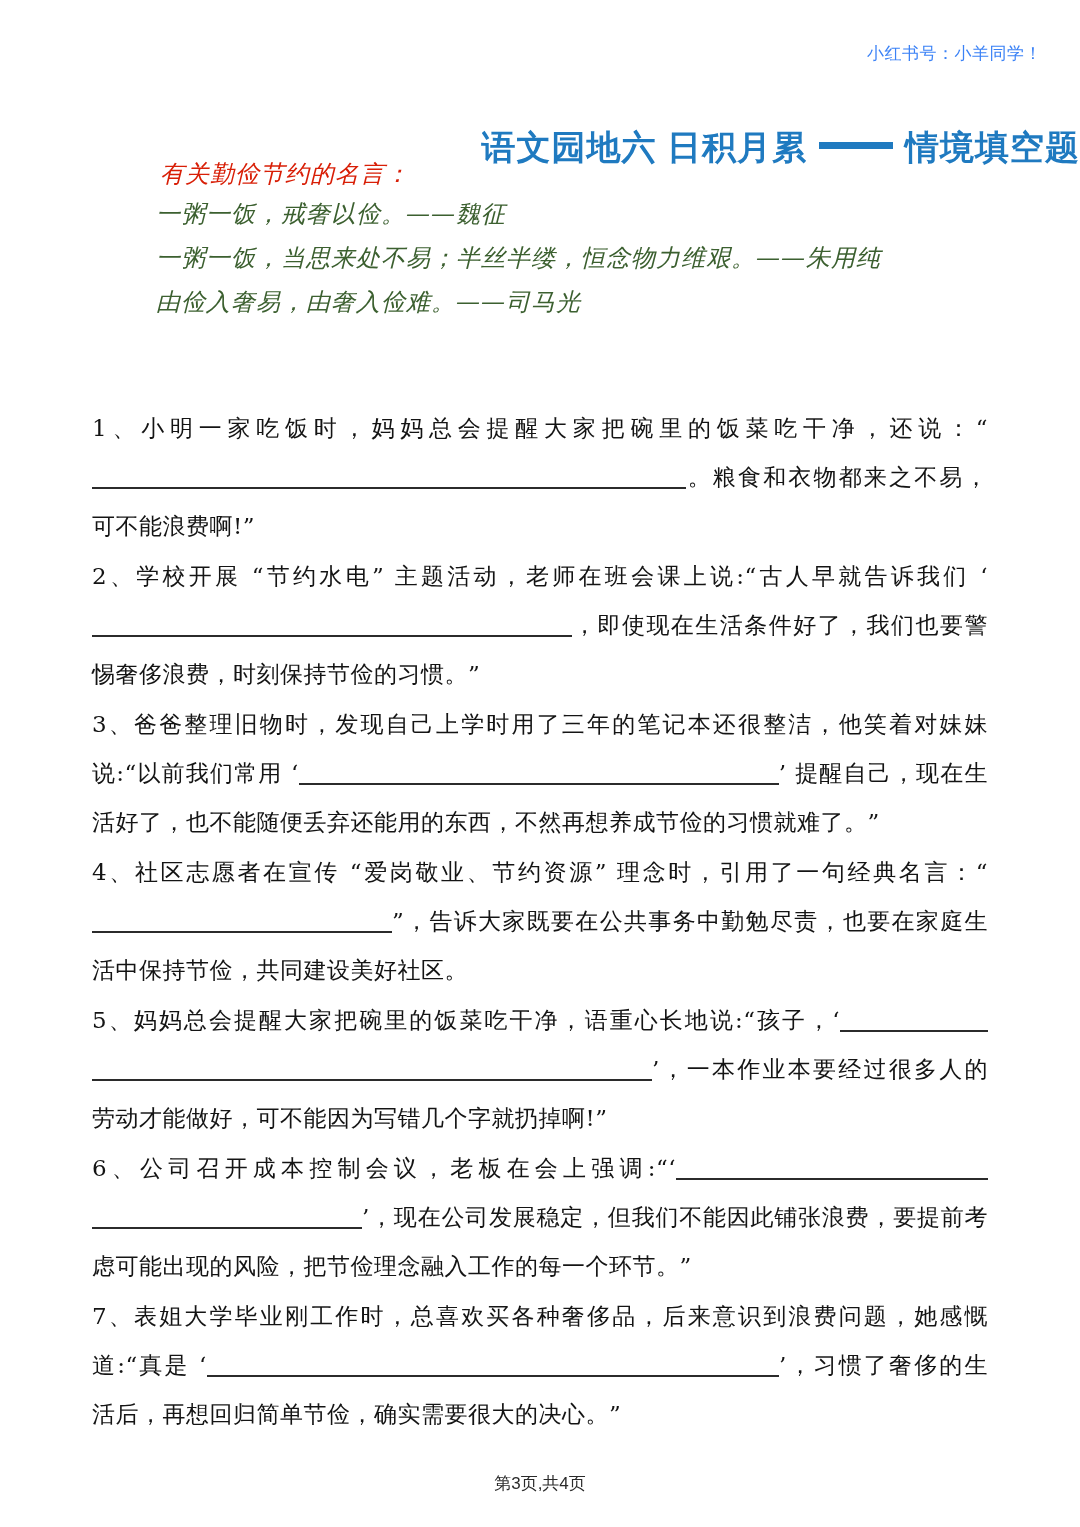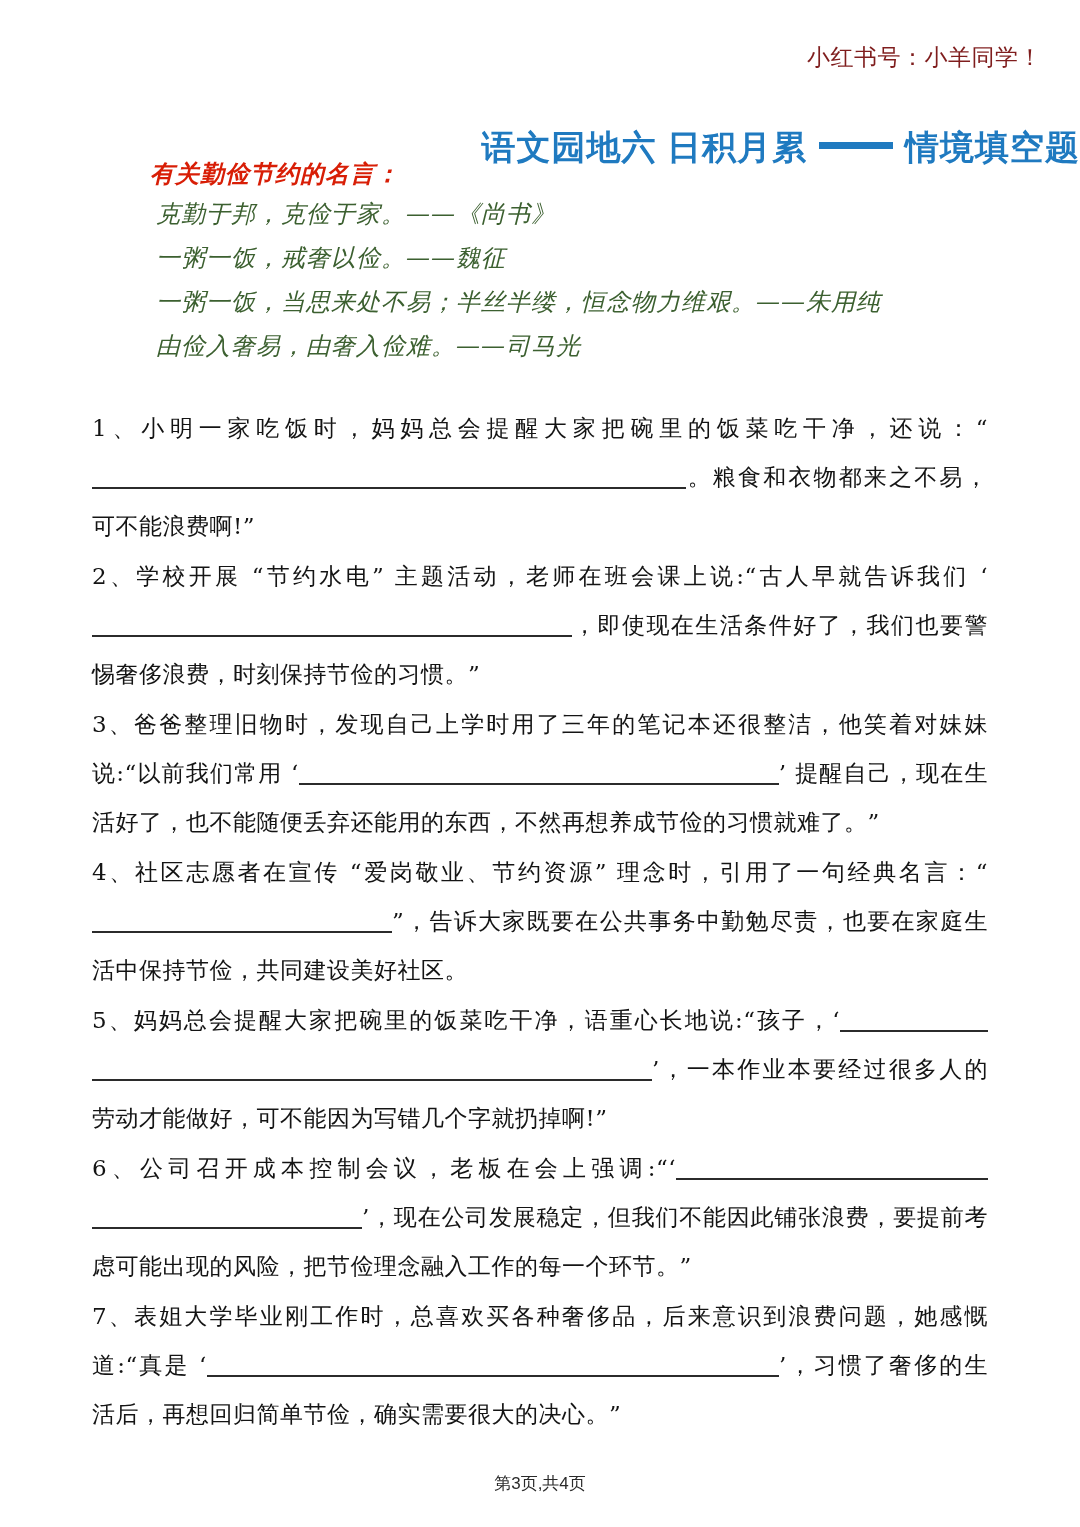--- a/index.html
+++ b/index.html
@@ -23,22 +23,22 @@
     box-sizing: border-box;
     padding: 0;
   }
 
   
   .handle {
     position: absolute;
     top: 42px;
     right: 38px;
     font-family: "Liberation Sans", "DejaVu Sans", sans-serif;
-    font-size: 23px;
-    color: #7f1d1d;
+    font-size: 17px;
+    color: #3b82f6;
     letter-spacing: 0.5px;
     white-space: nowrap;
   }
 
   
   .title {
     position: absolute;
     top: 102px;
     left: 0;
     width: 1080px;
@@ -62,25 +62,25 @@
   
   .quotes {
     position: absolute;
     top: 162px;
     left: 150px;
     width: 880px;
   }
   .quotes-heading {
     font-family: "DejaVu Serif", "Liberation Serif", serif;
     font-size: 24px;
-    font-weight: bold;
+    font-weight: normal;
     color: #d81e06;
     font-style: italic;
     letter-spacing: 1px;
-    margin: 0 0 16px 0;
+    margin: 0 0 16px 10px;
     line-height: 1.0;
   }
   .quote-line {
     font-family: "DejaVu Serif", "Liberation Serif", serif;
     font-size: 24px;
     color: #3c6030;
     font-style: italic;
     letter-spacing: 1px;
     margin: 0 0 20px 6px;
     line-height: 1.0;
@@ -139,21 +139,20 @@
 <body>
 
 <div class="page">
 
   <div class="handle">小红书号：小羊同学！</div>
 
   <h1 class="title"><span>语文园地六 日积月累</span><span class="dash"></span><span>情境填空题</span></h1>
 
   <section class="quotes">
     <div class="quotes-heading">有关勤俭节约的名言：</div>
-    <div class="quote-line">克勤于邦，克俭于家。——《尚书》</div>
     <div class="quote-line">一粥一饭，戒奢以俭。——魏征</div>
     <div class="quote-line">一粥一饭，当思来处不易；半丝半缕，恒念物力维艰。——朱用纯</div>
     <div class="quote-line">由俭入奢易，由奢入俭难。——司马光</div>
   </section>
 
   <section class="questions">
 
     <p class="q"><span class="num">1、</span><span>小明一家吃饭时，妈妈总会提醒大家把碗里的饭菜吃干净，还说：“</span><span class="blank w-grow"></span><span class="blank w-q1b"></span><span>。粮食和衣物都来之不易，可不能浪费啊!”</span></p>
 
     <p class="q"><span class="num">2、</span><span>学校开展 “节约水电” 主题活动，老师在班会课上说:“古人早就告诉我们 ‘</span><span class="blank w-xl"></span><span>，即使现在生活条件好了，我们也要警惕奢侈浪费，时刻保持节俭的习惯。”</span></p>

